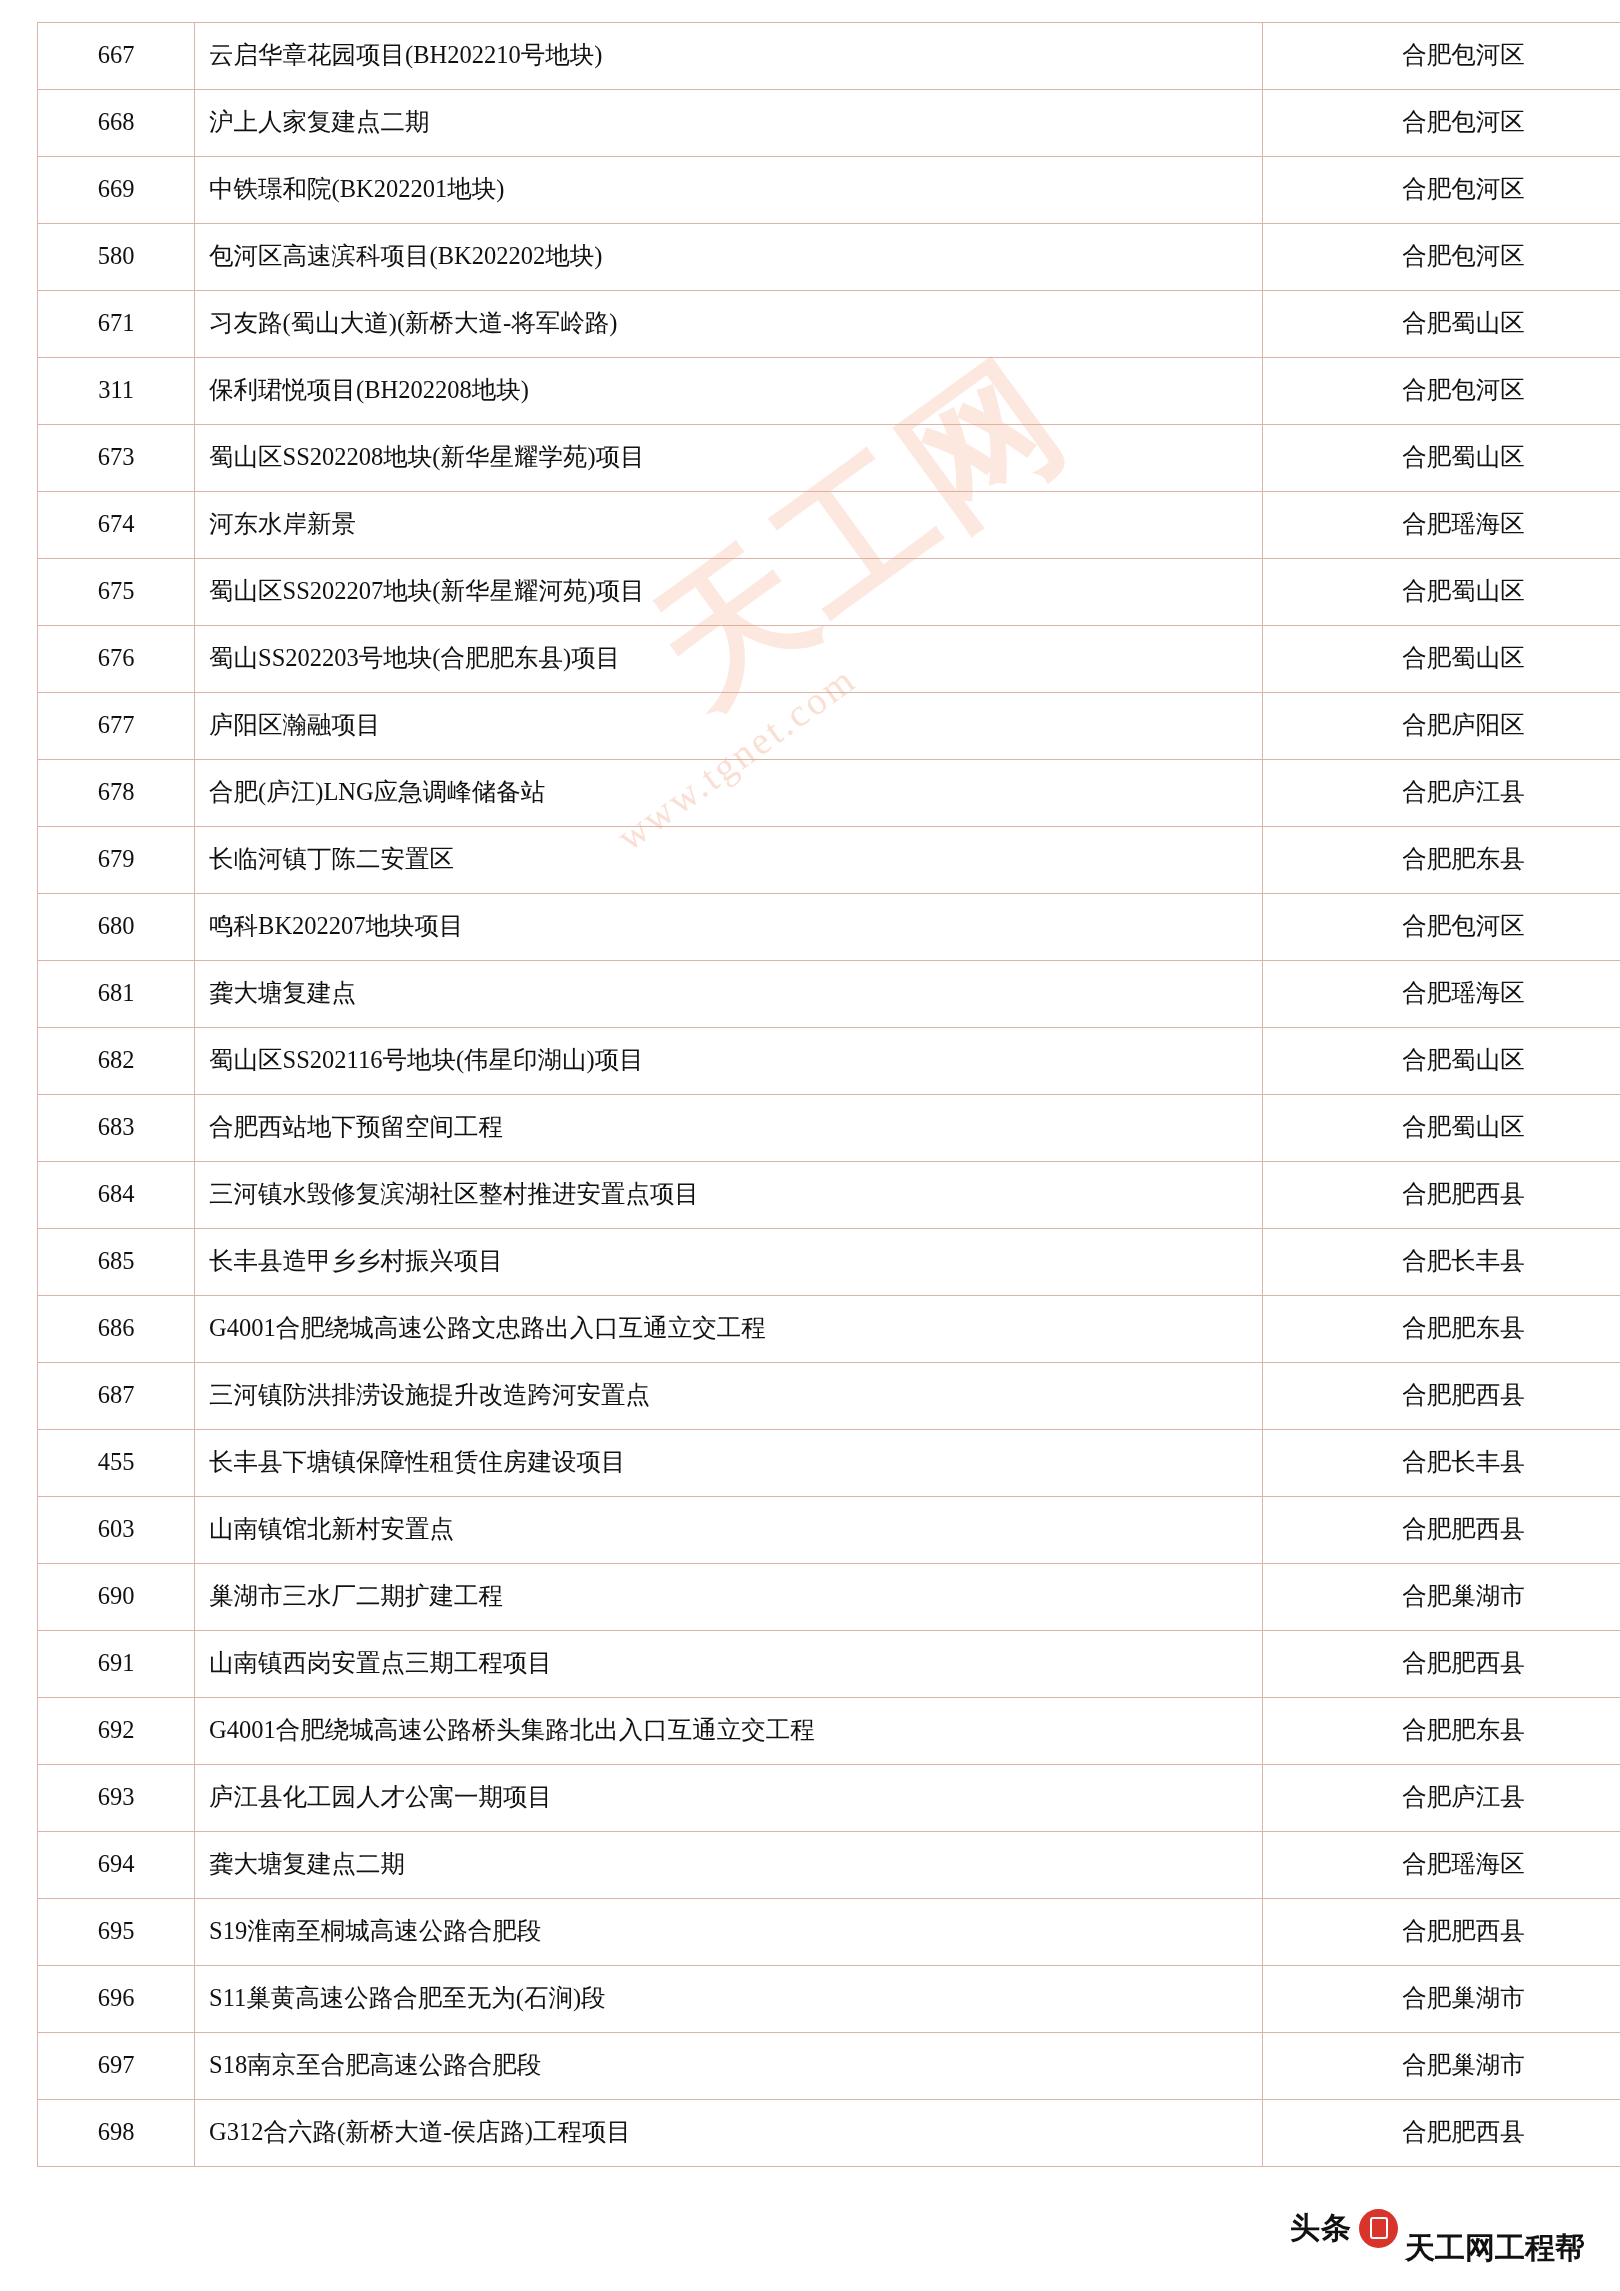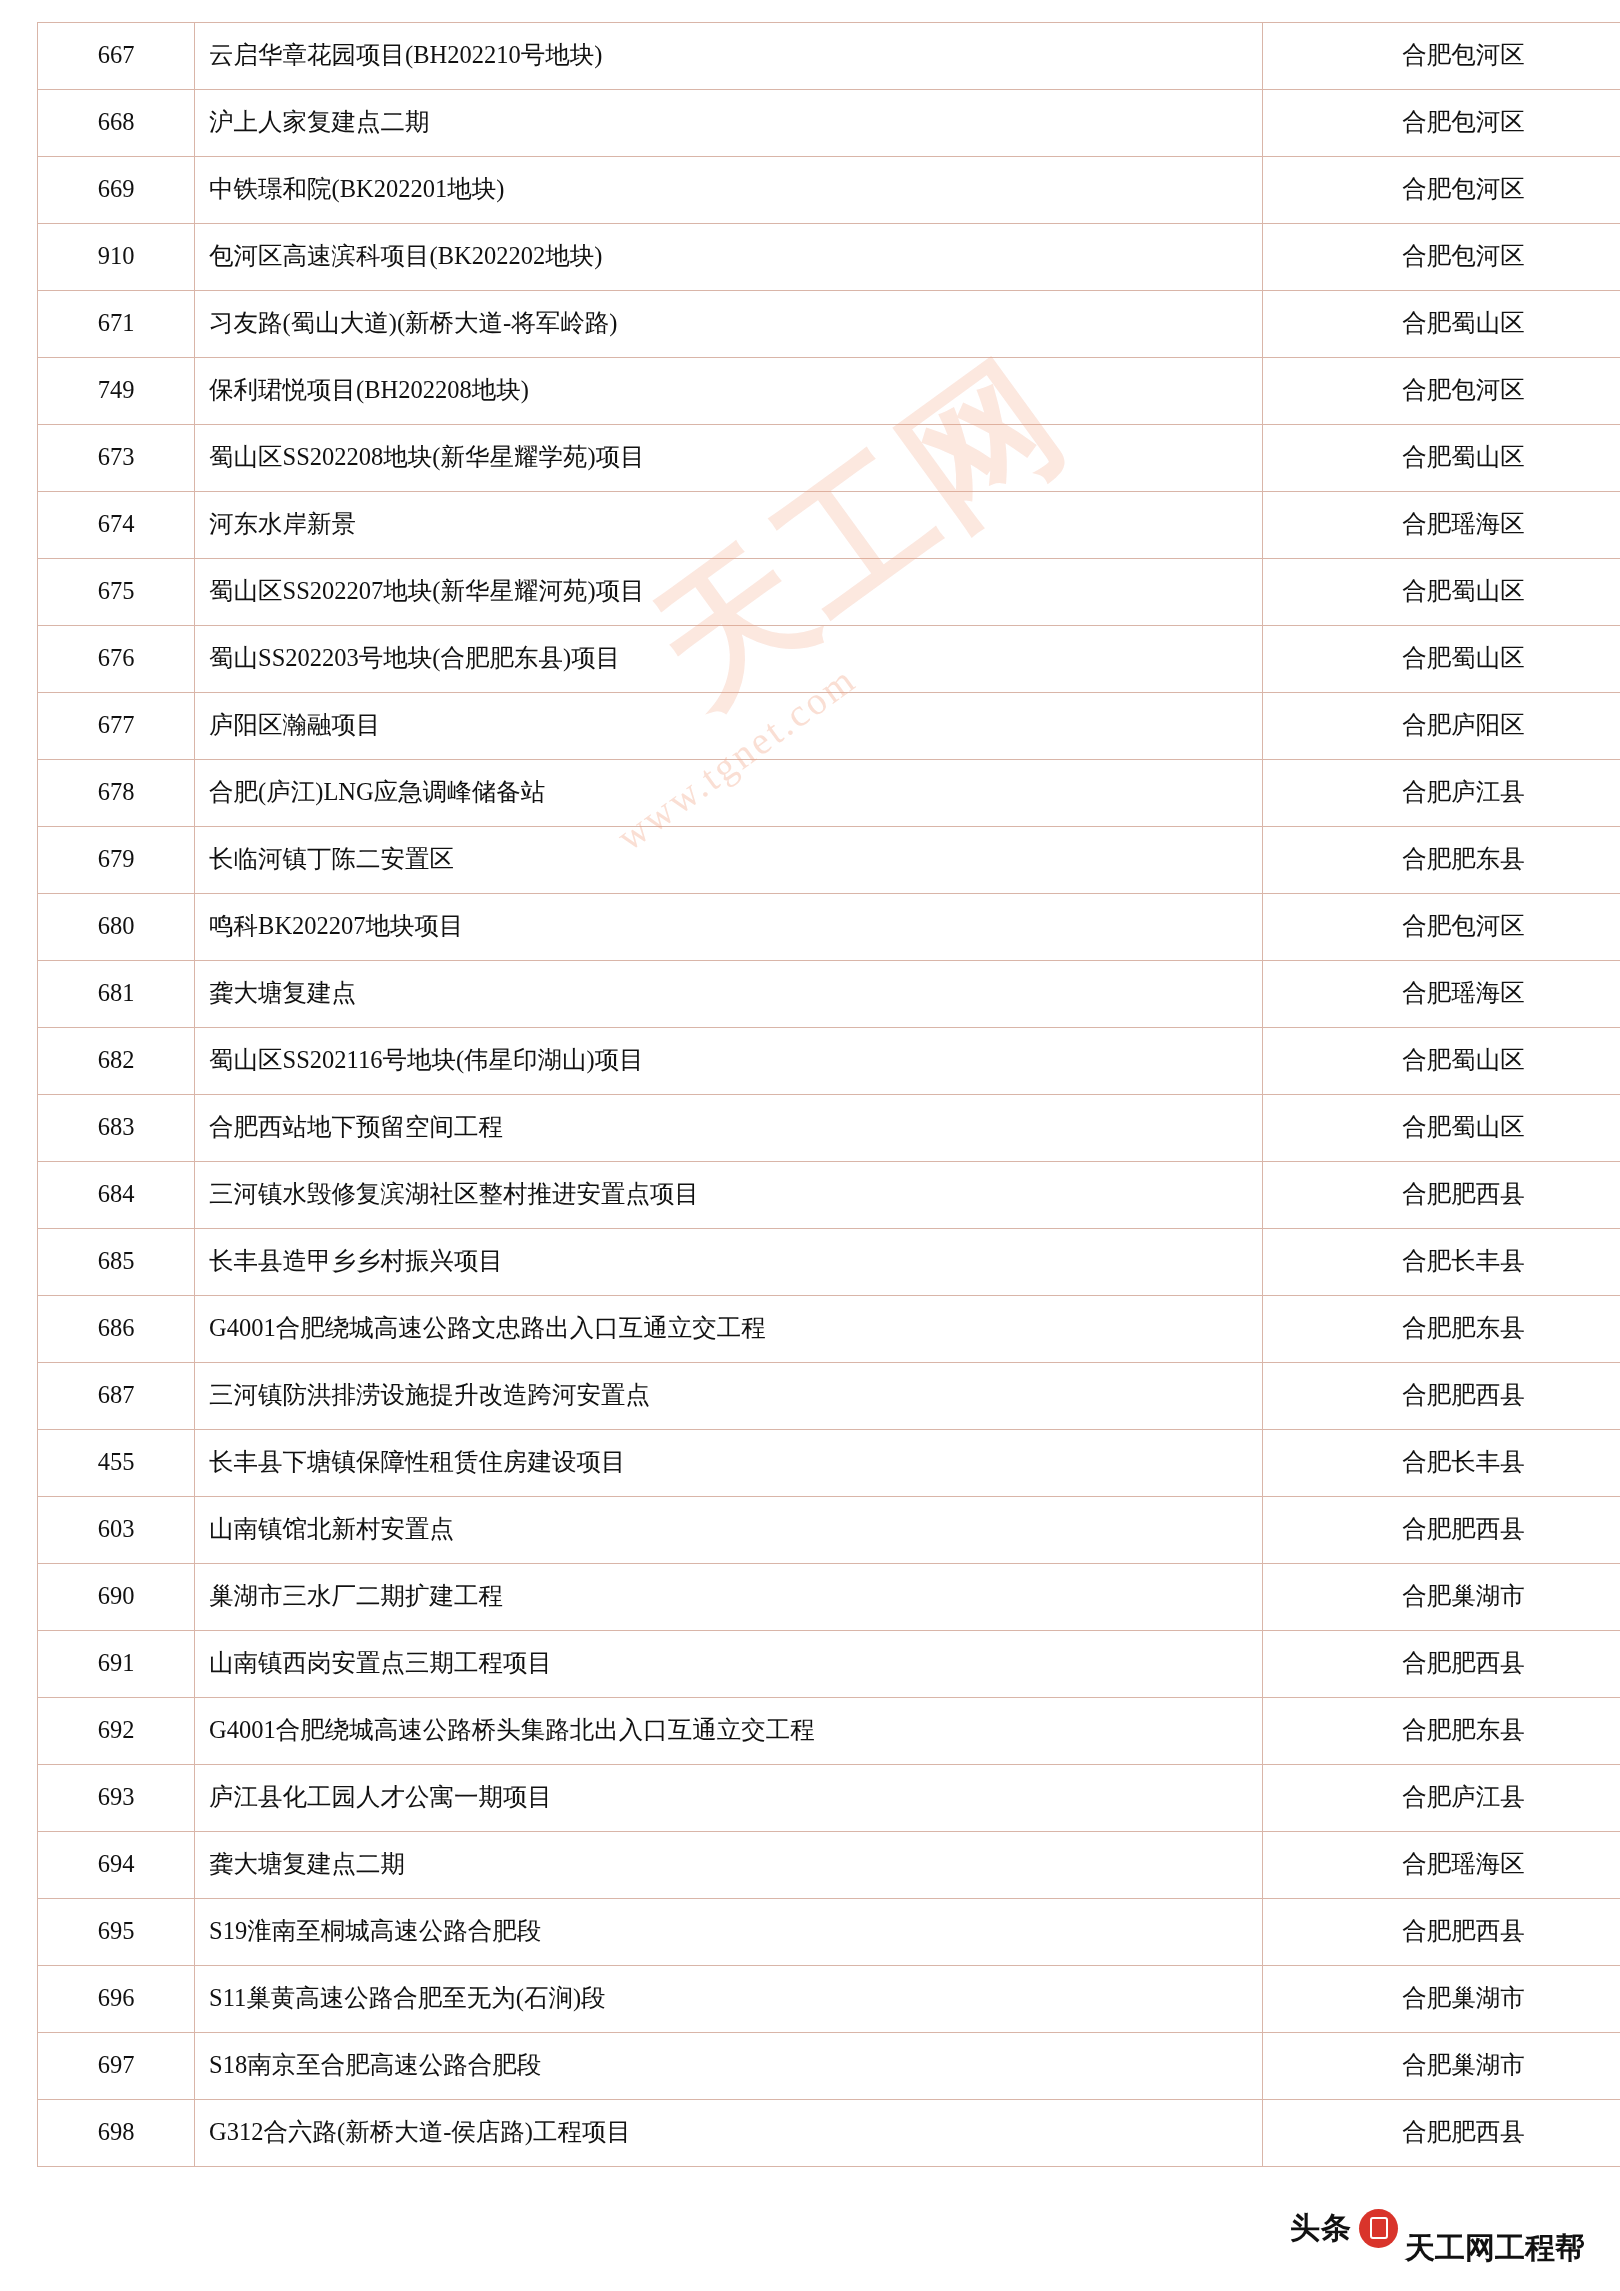--- a/index.html
+++ b/index.html
@@ -158,31 +158,31 @@
             <td class="col-idx">668</td>
             <td class="col-name">沪上人家复建点二期</td>
             <td class="col-region">合肥包河区</td>
           </tr>
           <tr>
             <td class="col-idx">669</td>
             <td class="col-name">中铁璟和院(BK202201地块)</td>
             <td class="col-region">合肥包河区</td>
           </tr>
           <tr>
-            <td class="col-idx">910</td>
+            <td class="col-idx">580</td>
             <td class="col-name">包河区高速滨科项目(BK202202地块)</td>
             <td class="col-region">合肥包河区</td>
           </tr>
           <tr>
             <td class="col-idx">671</td>
             <td class="col-name">习友路(蜀山大道)(新桥大道-将军岭路)</td>
             <td class="col-region">合肥蜀山区</td>
           </tr>
           <tr>
-            <td class="col-idx">749</td>
+            <td class="col-idx">311</td>
             <td class="col-name">保利珺悦项目(BH202208地块)</td>
             <td class="col-region">合肥包河区</td>
           </tr>
           <tr>
             <td class="col-idx">673</td>
             <td class="col-name">蜀山区SS202208地块(新华星耀学苑)项目</td>
             <td class="col-region">合肥蜀山区</td>
           </tr>
           <tr>
             <td class="col-idx">674</td>

